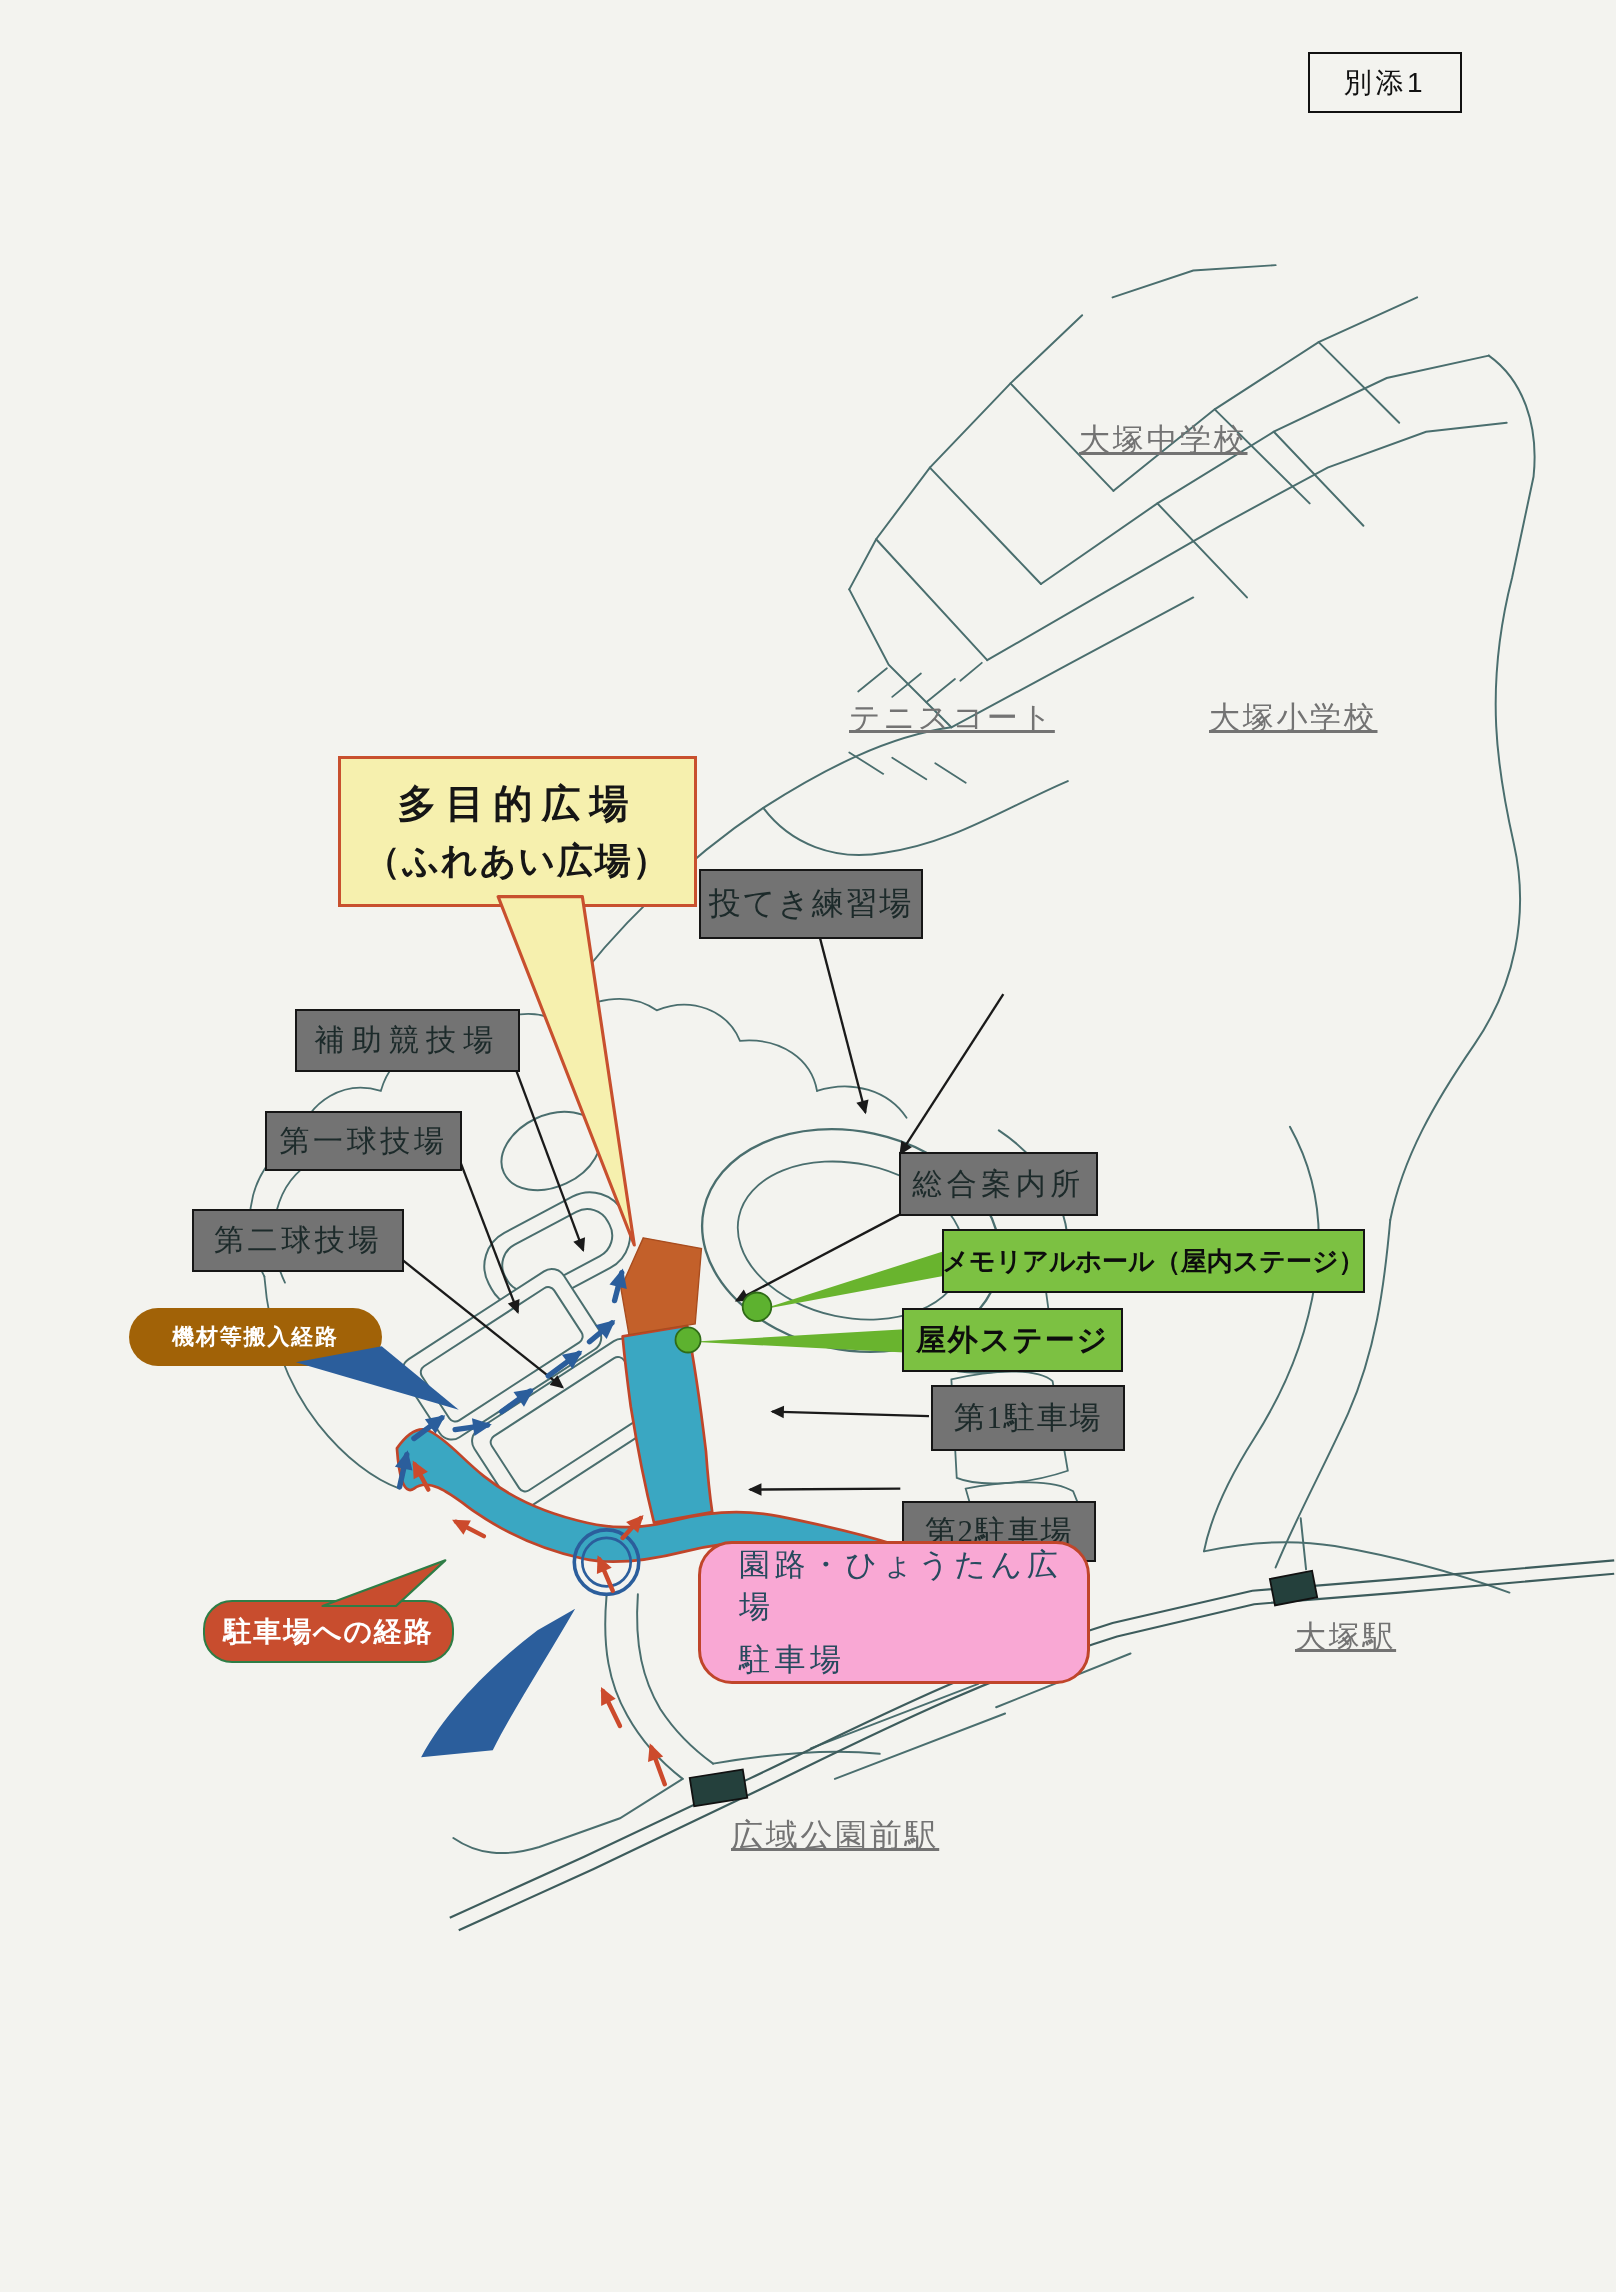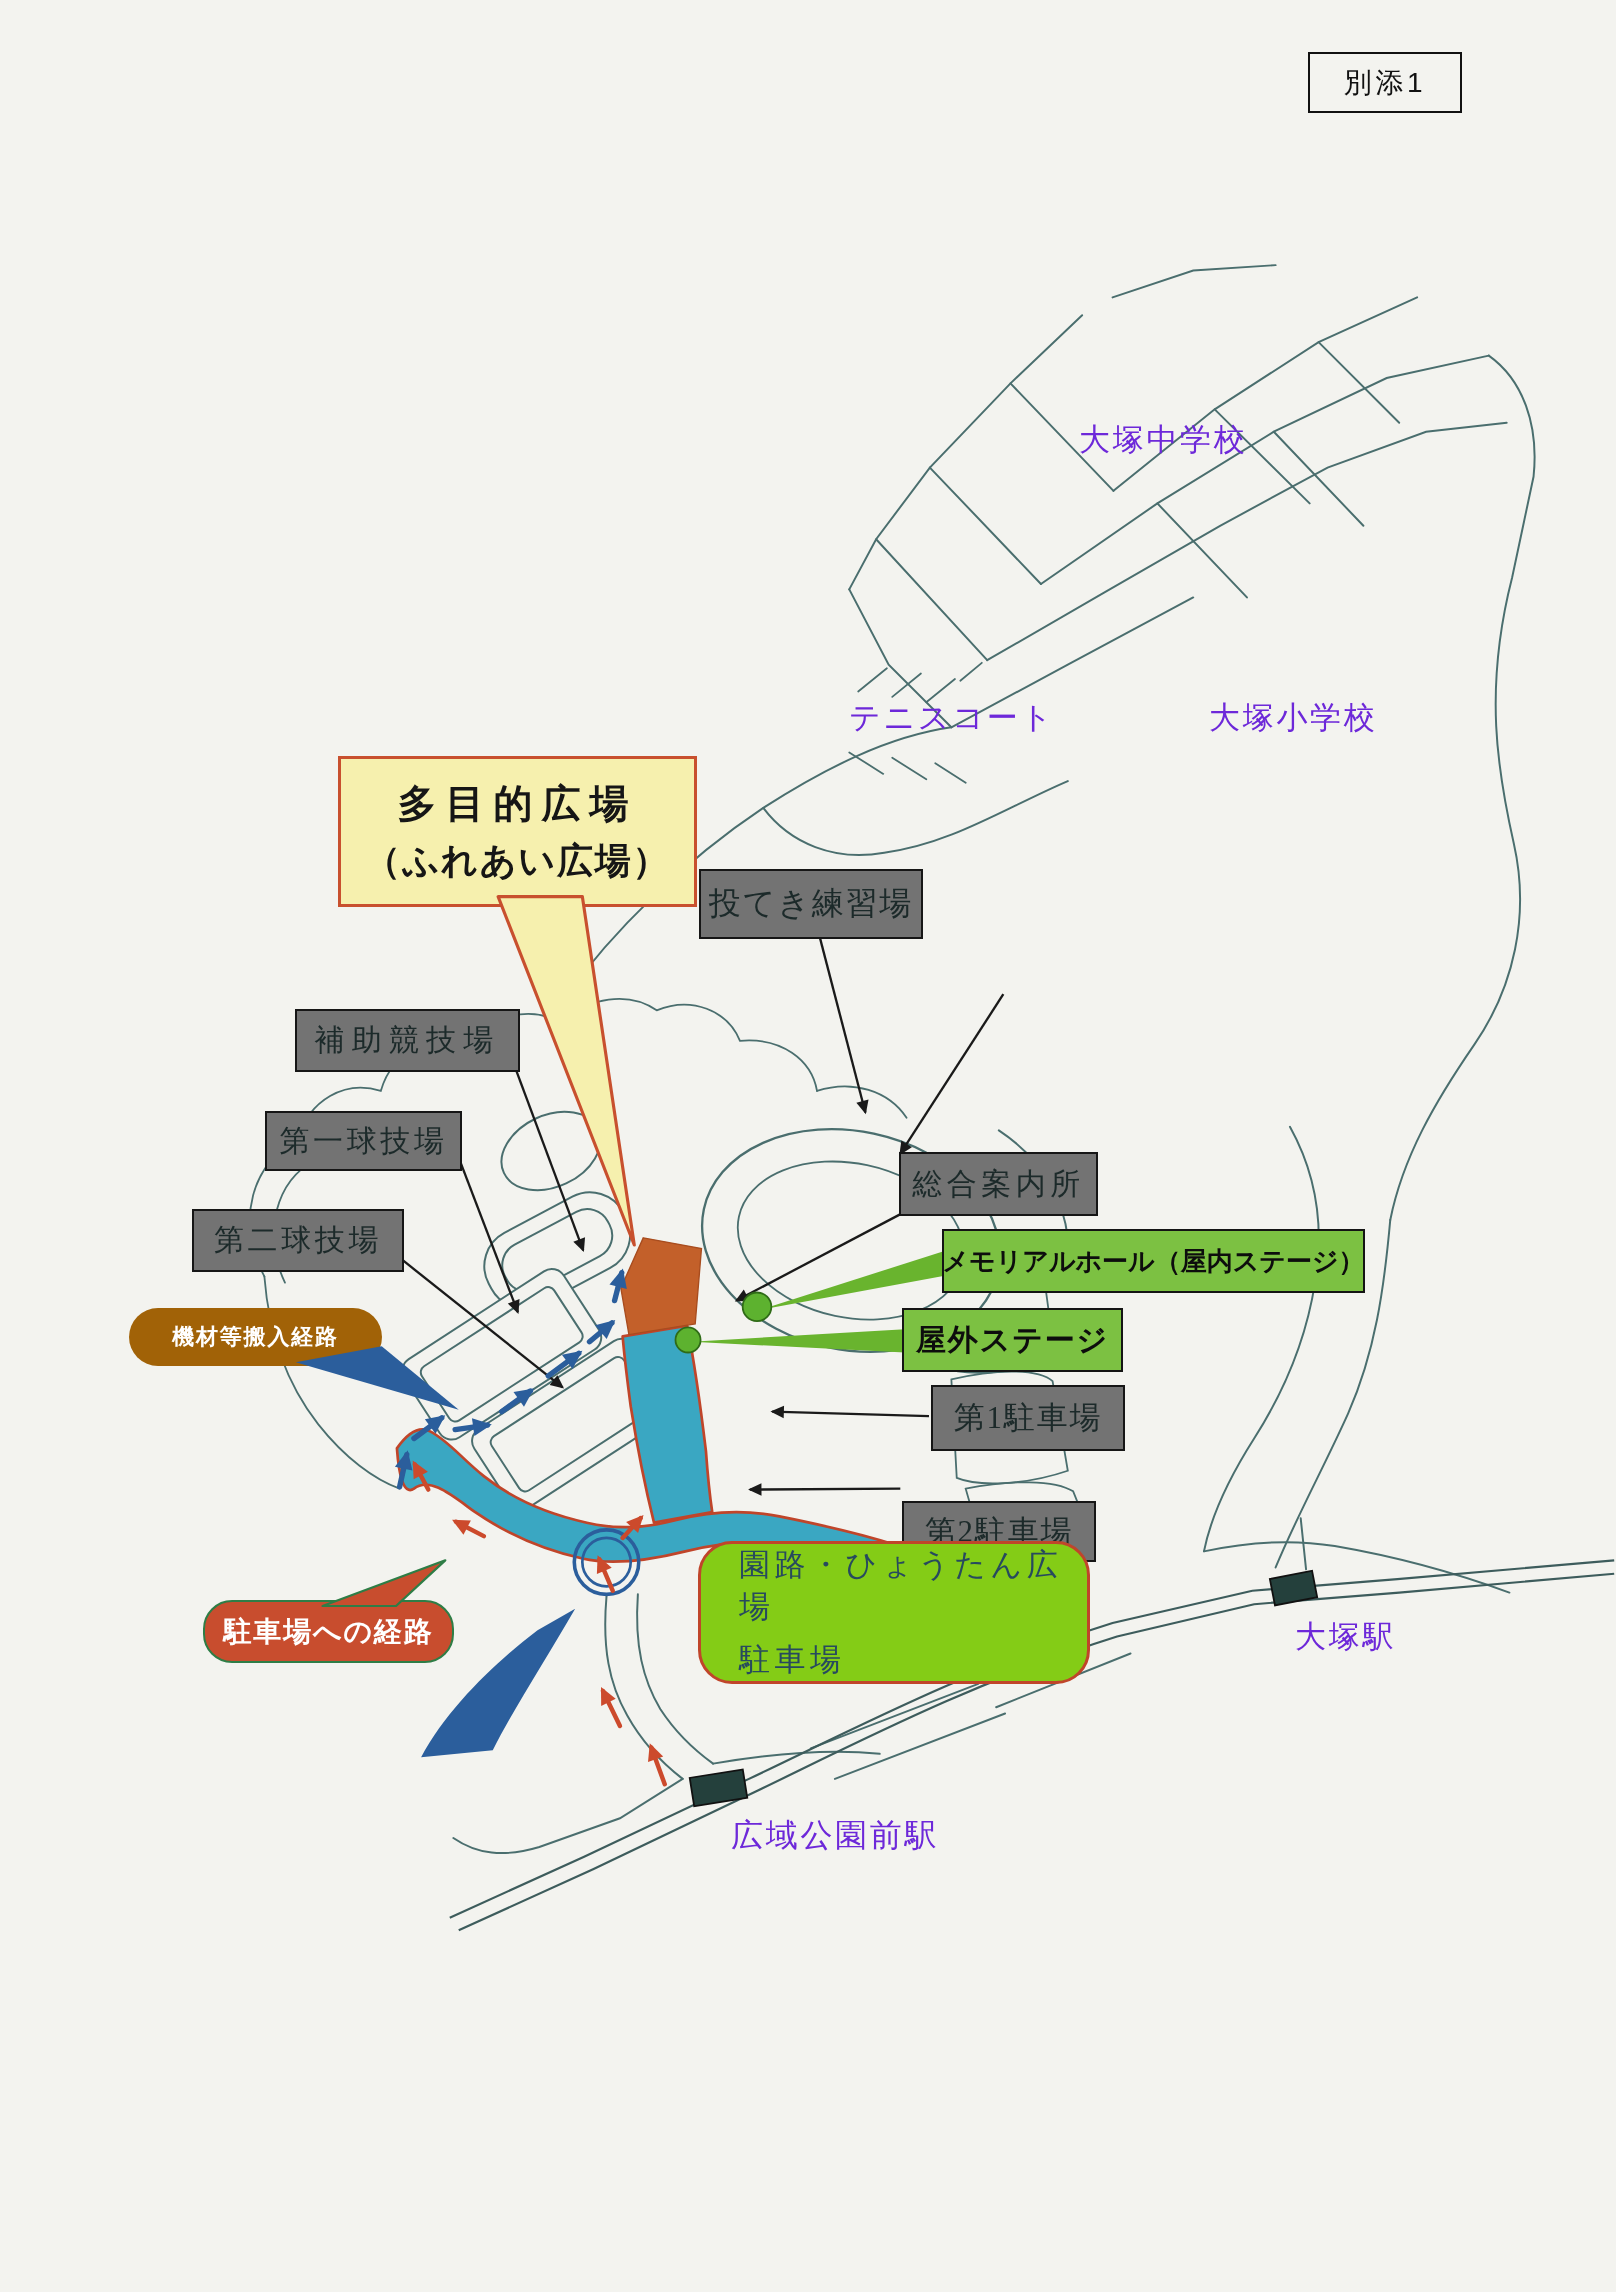--- a/index.html
+++ b/index.html
@@ -7,41 +7,41 @@
         font-family:"Liberation Serif","DejaVu Serif",serif;padding-left:28px;}
   svg.layer{position:absolute;left:0;top:0;width:1617px;height:2293px;}
   svg.base{z-index:0;}
   svg.overlay{z-index:3;pointer-events:none;}
   .att{position:absolute;left:1308px;top:52px;width:150px;height:57px;border:2.7px solid #111;
        display:flex;align-items:center;justify-content:center;z-index:2;
        font-family:"Liberation Sans","DejaVu Sans",sans-serif;font-size:28px;letter-spacing:3.6px;color:#111;}
   .title{position:absolute;top:168px;left:0;width:100%;text-align:center;z-index:2;
          font-family:"Liberation Sans","DejaVu Sans",sans-serif;font-weight:bold;font-size:46px;
          letter-spacing:36px;text-indent:36px;color:#141414;white-space:nowrap;}
-  .lbl{position:absolute;z-index:2;font-size:31px;color:#6d28d9;letter-spacing:2.7px;white-space:nowrap;}
+  .lbl{position:absolute;z-index:2;font-size:31px;color:#737373;letter-spacing:2.7px;white-space:nowrap;text-decoration:underline;}
   .wbox{position:absolute;z-index:2;background:#737373;border:2.7px solid #161616;
         display:flex;align-items:center;justify-content:center;color:#1c2a2a;white-space:nowrap;}
   .gbox{position:absolute;z-index:2;background:#7cc142;border:2.7px solid #141414;
         display:flex;align-items:center;justify-content:center;color:#0d0d0d;white-space:nowrap;
         font-family:"Liberation Sans","DejaVu Sans",sans-serif;font-weight:bold;}
   .ycall{position:absolute;left:338px;top:756px;width:353px;height:145px;z-index:2;
          background:#f6f0ae;border:3.6px solid #c8502e;display:flex;flex-direction:column;
          align-items:center;justify-content:center;color:#161616;font-weight:600;}
   .ycall .l1{font-size:39px;letter-spacing:9px;}
   .ycall .l2{font-size:36px;letter-spacing:1.8px;margin-top:5.4px;}
   .bubble{position:absolute;z-index:2;display:flex;align-items:center;justify-content:center;
           font-family:"Liberation Sans","DejaVu Sans",sans-serif;font-weight:bold;color:#fff;white-space:nowrap;}
   .blueB{left:129px;top:1308px;width:253px;height:58px;background:#a16207;border-radius:29px;
          font-size:22px;letter-spacing:1.8px;}
   .redB{left:203px;top:1600px;width:247px;height:59px;background:#c84d2e;border:2.7px solid #2e7d46;
         border-radius:29px;font-size:28px;letter-spacing:1.8px;}
   .entr{left:344px;top:1744px;width:206px;height:97px;background:#2b5e9c;border:2.7px solid #10314f;
         border-radius:50%;font-size:37px;letter-spacing:12.5px;text-indent:12.5px;}
   .cyanB{position:absolute;left:698px;top:1541px;width:392px;height:143px;z-index:2;
-         background:#84cc16;border:3.6px solid #c0452a;border-radius:34px;color:#274a5e;
+         background:#f9a8d4;border:3.6px solid #c0452a;border-radius:34px;color:#274a5e;
          display:flex;flex-direction:column;justify-content:flex-end;padding-left:38px;box-sizing:border-box;}
   .cyanB .l1{font-size:31px;letter-spacing:4.5px;}
   .cyanB .l2{font-size:31px;letter-spacing:4.5px;margin-top:10.7px;}
 </style>
 </head>
 <body>
 
 <div class="page">
 
   <svg class="layer base" viewBox="0 0 1805 2560">

